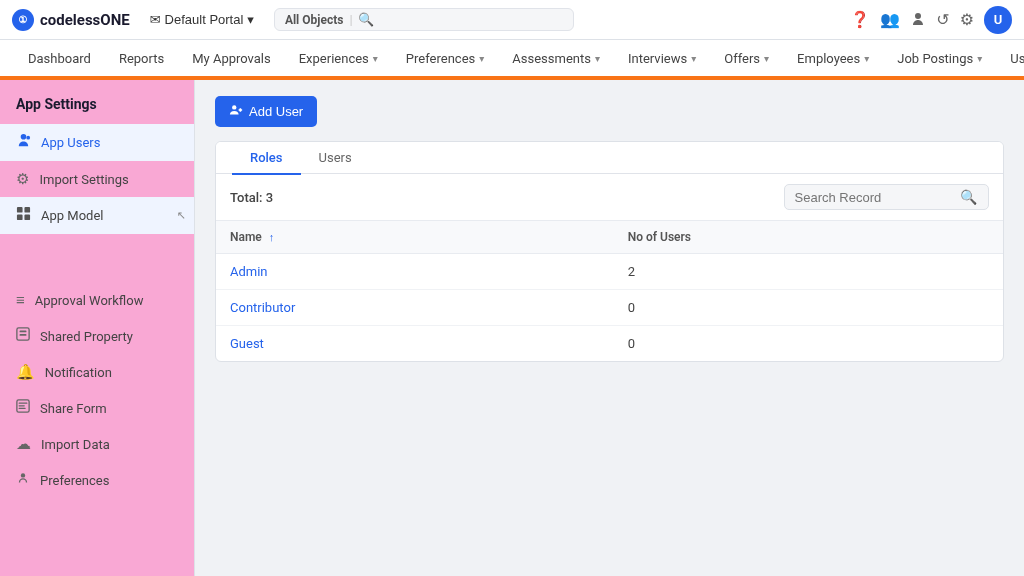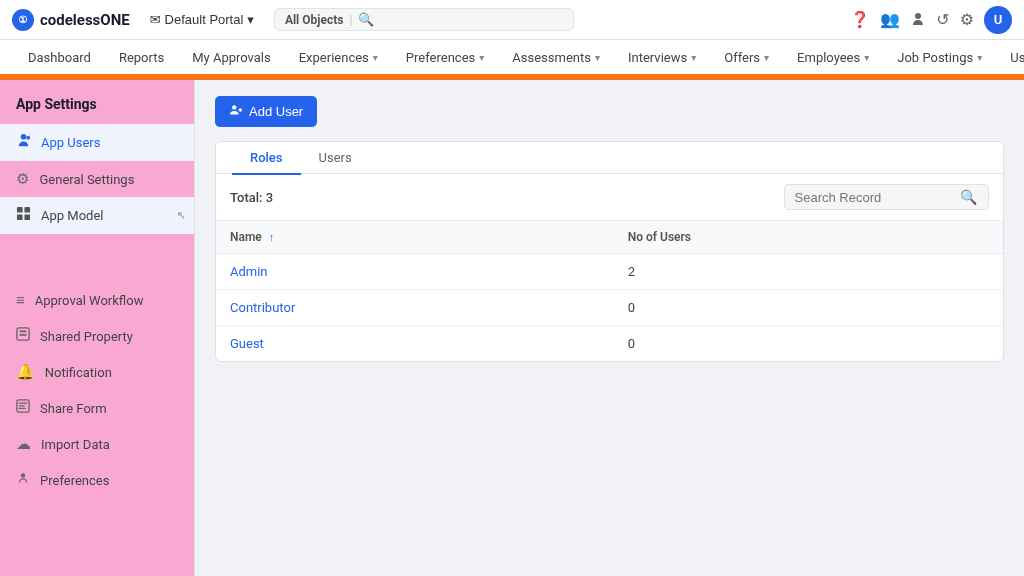--- a/index.html
+++ b/index.html
@@ -10,21 +10,21 @@
     .logo { display: flex; align-items: center; gap: 6px; font-weight: 700; font-size: 15px; color: #1a1a2e; white-space: nowrap; }
     .logo-icon { width: 22px; height: 22px; background: #2563eb; border-radius: 50%; display: flex; align-items: center; justify-content: center; color: white; font-size: 10px; font-weight: bold; }
     .portal-btn { display: flex; align-items: center; gap: 4px; background: none; border: none; cursor: pointer; font-size: 13px; color: #333; padding: 4px 8px; border-radius: 4px; }
     .search-bar { display: flex; align-items: center; background: #f5f6f8; border: 1px solid #e0e3e9; border-radius: 6px; padding: 3px 10px; flex: 1; max-width: 300px; gap: 6px; }
     .search-bar input { border: none; background: transparent; outline: none; font-size: 13px; width: 100%; color: #555; }
     .topbar-icons { margin-left: auto; display: flex; align-items: center; gap: 10px; }
     .topbar-icon-btn { background: none; border: none; cursor: pointer; color: #666; font-size: 16px; display: flex; align-items: center; }
     .avatar { width: 28px; height: 28px; background: #2563eb; border-radius: 50%; color: white; display: flex; align-items: center; justify-content: center; font-size: 13px; font-weight: 600; }
 
     
-    .navbar { background: #fff; height: 40px; display: flex; align-items: center; padding: 0 16px; border-bottom: 6px solid #f97316; gap: 4px; }
+    .navbar { background: #fff; height: 40px; display: flex; align-items: center; padding: 0 16px; border-bottom: 4px solid #f97316; gap: 4px; }
     .nav-item { padding: 6px 12px; font-size: 13px; color: #444; cursor: pointer; border-radius: 4px; display: flex; align-items: center; gap: 4px; white-space: nowrap; }
     .nav-item .caret { font-size: 10px; color: #888; }
 
     
     .main { display: flex; height: calc(576px - 80px); }
 
     
     .sidebar { width: 195px; background: #f9a8d4; border-right: 1px solid #dde1e7; padding: 16px 0; flex-shrink: 0; overflow-y: auto; position: relative; }
     .sidebar-title { font-size: 14px; font-weight: 700; color: #1a1a2e; padding: 0 16px 12px; }
     .sidebar-item { display: flex; align-items: center; gap: 10px; padding: 9px 16px; cursor: pointer; color: #444; font-size: 13px; position: relative; }
@@ -151,21 +151,21 @@
         <svg width="15" height="15" viewBox="0 0 16 16">
             <path d="M8 7a3 3 0 100-6 3 3 0 000 6zm-5 7c0-2.8 2.2-5 5-5s5 2.2 5 5H3z" fill="#2563eb"></path>
             <circle cx="13" cy="5" r="2" fill="#2563eb"></circle>
           </svg>
       </span>
       <span>App Users</span>
     </div>
 
     <div class="sidebar-item">
       <span class="icon">⚙</span>
-      <span>General Settings</span>
+      <span>Import Settings</span>
     </div>
 
     <div class="sidebar-item" style="background:#eff4ff;">
       <span class="icon">
         <svg width="15" height="15" viewBox="0 0 16 16">
             <rect x="1" y="1" width="6" height="6" rx="1" fill="#555"></rect>
             <rect x="9" y="1" width="6" height="6" rx="1" fill="#555"></rect>
             <rect x="1" y="9" width="6" height="6" rx="1" fill="#555"></rect>
             <rect x="9" y="9" width="6" height="6" rx="1" fill="#555"></rect>
           </svg>

